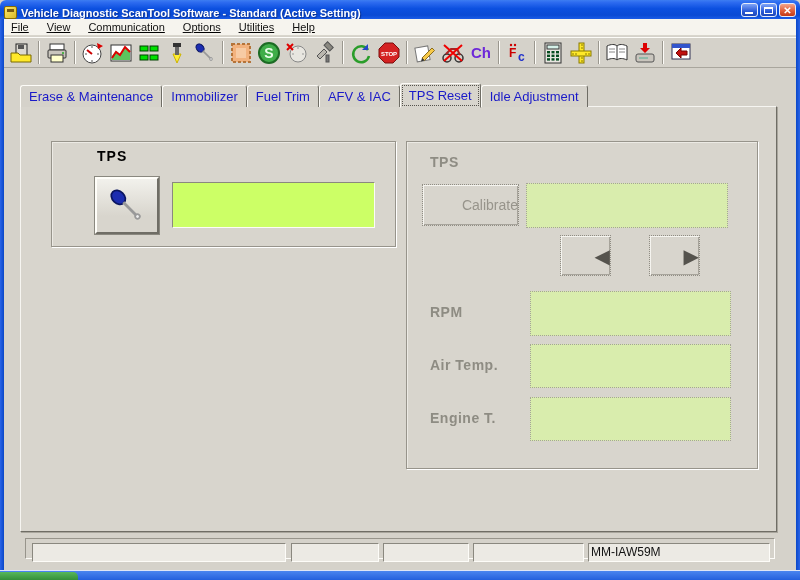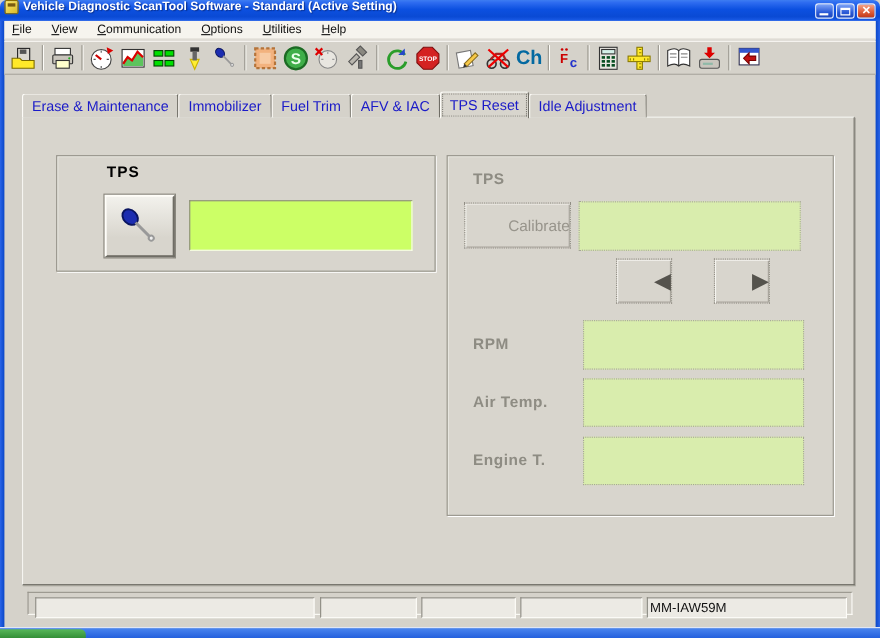--- a/index.html
+++ b/index.html
@@ -3,50 +3,50 @@
 <meta charset="utf-8">
 <style>
   * { margin:0; padding:0; box-sizing:border-box; }
   html,body { width:800px; height:580px; }
   body { font-family:"Liberation Sans", sans-serif; background:#3a6ea5; }
   #root { position:relative; width:800px; height:580px; background:#d5d2ca; overflow:hidden; }
 
   
   .titlebar { position:absolute; left:0; top:0; width:800px; height:19px;
     background:linear-gradient(180deg,#3d7df2 0%,#2e6cf0 12%,#0c50e0 45%,#0a4ad4 80%,#1b5ce8 100%);
-    border-radius:6px 6px 0 0; display:flex; align-items:flex-start; padding-left:4px; }
+    border-radius:6px 6px 0 0; display:flex; align-items:flex-end; padding-left:4px; }
   .app-icon { width:13px; height:13px; background:linear-gradient(135deg,#ffe96a,#d8b92a);
     border:1px solid #8a6d00; border-radius:2px; margin-right:4px; position:relative; }
   .app-icon::after { content:""; position:absolute; left:2px; top:2px; width:7px; height:3px; background:#7a5c10; }
   .title-text { color:#fff; font-size:11px; font-weight:bold; text-shadow:1px 1px 1px #0a3090; white-space:nowrap; }
   .wbtn { position:absolute; top:3px; width:17px; height:14px; border-radius:3px; border:1px solid #e6ecfa; }
   .wbtn-min { right:42px; background:linear-gradient(180deg,#7fa4f7,#2a5ad8 60%,#1e46b8); }
   .wbtn-max { right:23px; background:linear-gradient(180deg,#7fa4f7,#2a5ad8 60%,#1e46b8); }
   .wbtn-close { right:4px;  background:linear-gradient(180deg,#f3a68c,#e0603c 55%,#c03818); }
   .wbtn span { position:absolute; }
   .g-min { left:3px; bottom:2px; width:8px; height:2px; background:#fff; }
   .g-max { left:3px; top:3px; width:9px; height:7px; border:1px solid #fff; border-top-width:2px; }
   .g-close { left:0; top:0; width:100%; height:100%; color:#fff; font-size:10px; line-height:13px; text-align:center; font-weight:bold; }
 
   .frame-l { position:absolute; left:0; top:19px; width:4px;  height:551px; background:linear-gradient(90deg,#2a64e8,#0a47c8); }
   .frame-r { position:absolute; right:0; top:19px; width:4px; height:551px; background:linear-gradient(270deg,#2a64e8,#0a47c8); }
 
   
   .menubar { position:absolute; left:4px; top:19px; width:792px; height:17px; background:#f6f4ee;
-    display:flex; align-items:center; padding-left:5px; gap:14px; border-bottom:1px solid #d9d6cd; }
+    display:flex; align-items:center; padding-left:5px; gap:14px; border-bottom:1px solid #d9d6cd;text-decoration:underline; }
   .menu-item { display:inline-block; font-size:11px; color:#111; padding:1px 2px; cursor:default; }
   .menu-item::first-letter { text-decoration:underline; }
 
   
   .toolbar { position:absolute; left:4px; top:37px; width:792px; height:31px; background:#d5d2ca;
     border-top:1px solid #fdfcf8; border-bottom:1px solid #a9a69d; display:flex; align-items:center; padding-left:3px; }
   .tbtn { width:28px; height:27px; display:flex; align-items:center; justify-content:center; }
   .tbtn svg { display:block; }
   .tsep { width:2px; height:23px; border-left:1px solid #9a978e; border-right:1px solid #fdfcf8; margin:0 3px; }
-  .ticon-text { font-size:18px; font-weight:bold; color:#0369a1; }
+  .ticon-text { font-size:15px; font-weight:bold; color:#6d28d9; }
 
   
   .tabstrip { position:absolute; left:20px; top:82px; height:25px; display:flex; align-items:flex-end; z-index:3; }
   .tab { height:22px; line-height:21px; padding:0 8px; font-size:13px; color:#1a1ac8; background:#d5d2ca;
     border-top:1px solid #fdfcf8; border-left:1px solid #fdfcf8; border-right:1px solid #6f6d65;
     border-radius:3px 3px 0 0; white-space:nowrap; }
   .tab.selected { height:25px; line-height:23px; background:#d8d5cd; position:relative; z-index:4;
     border-bottom:1px solid #d8d5cd; margin-bottom:-1px; outline:1px dotted #55534d; outline-offset:-3px; }
 
   

